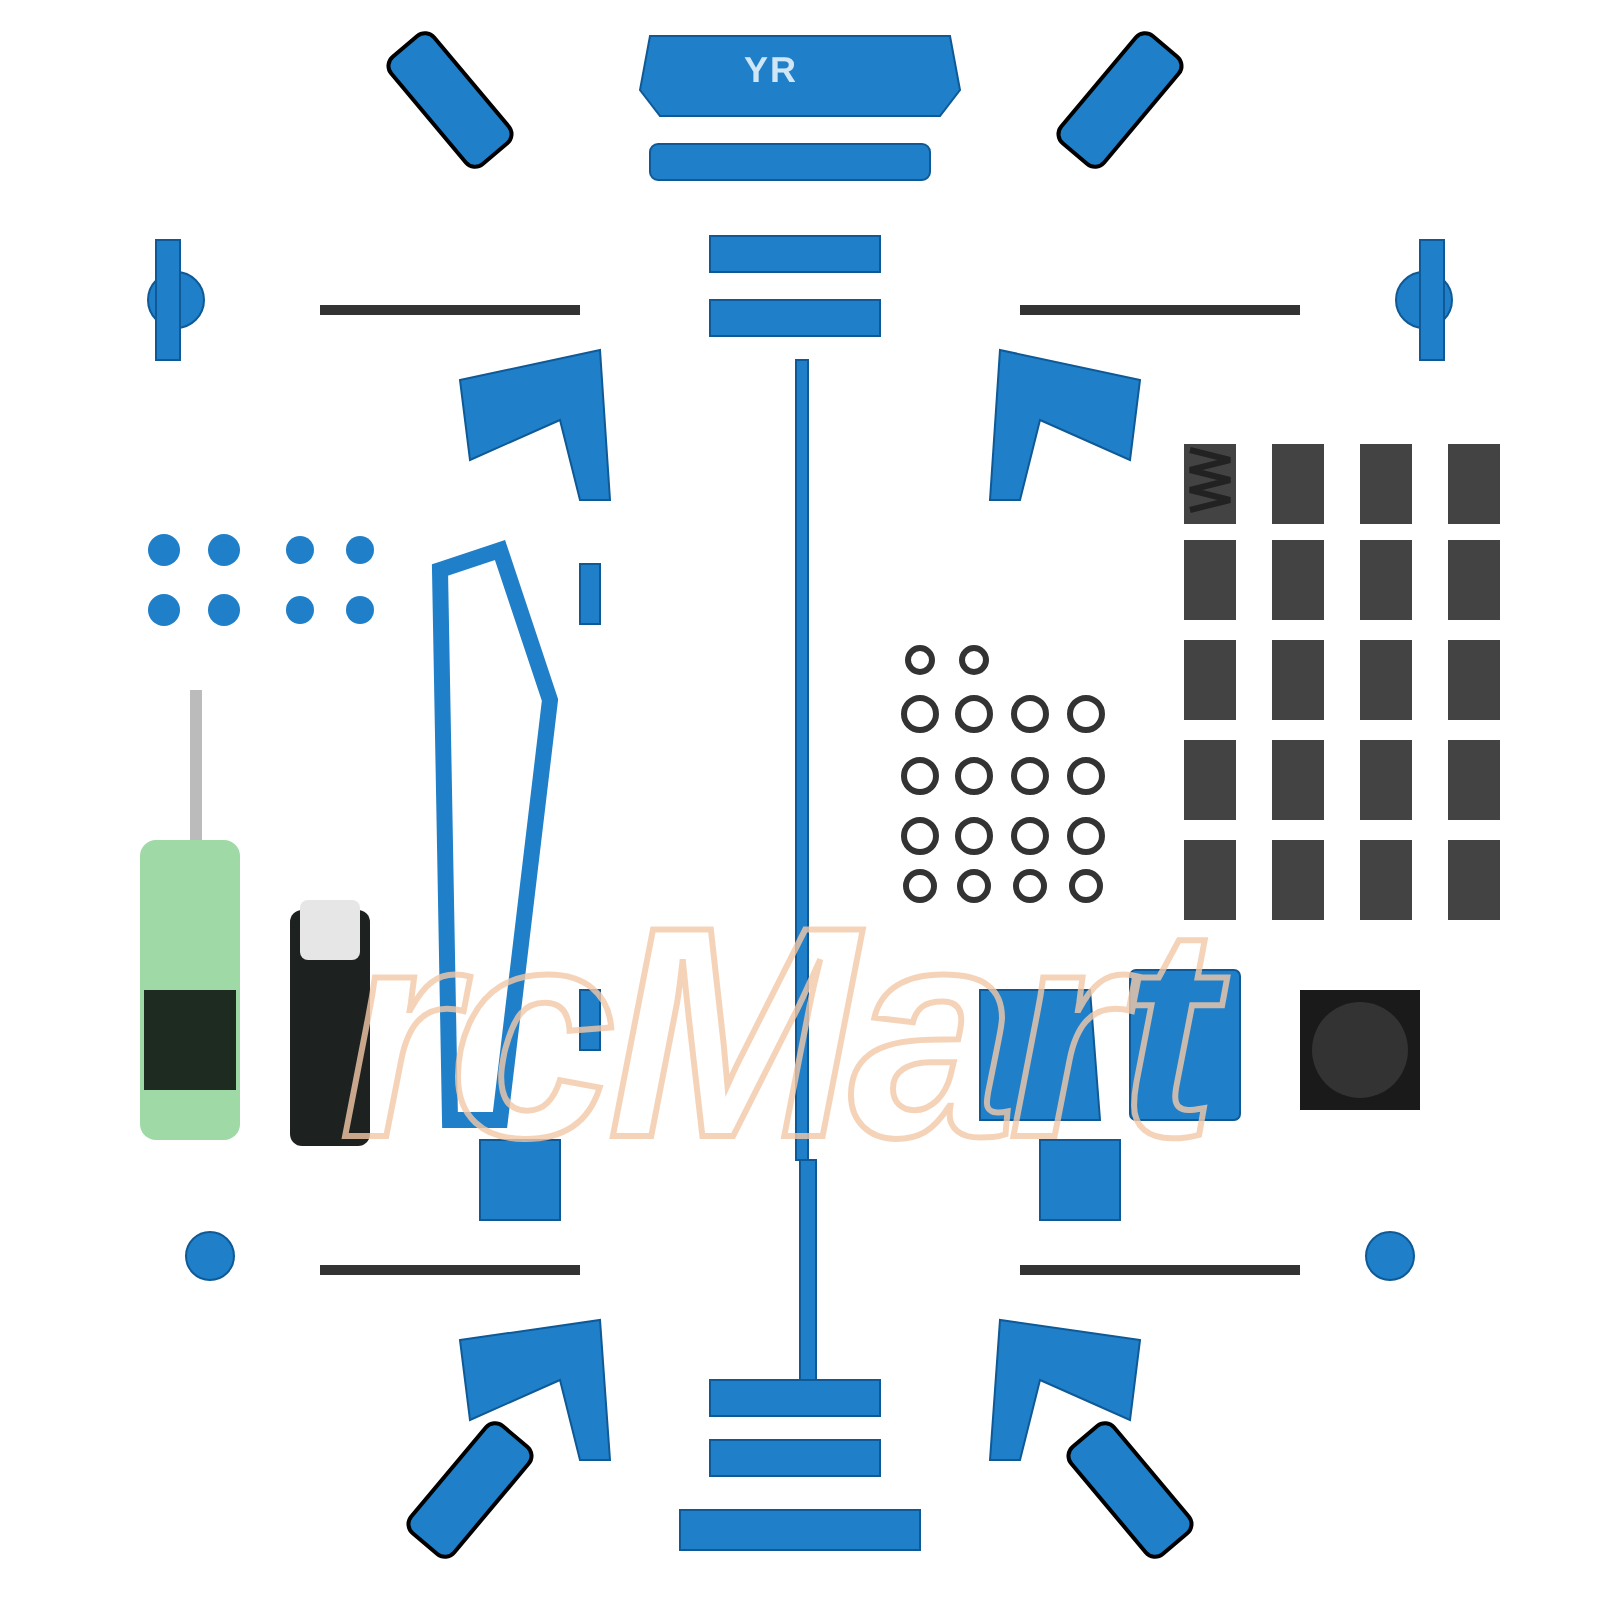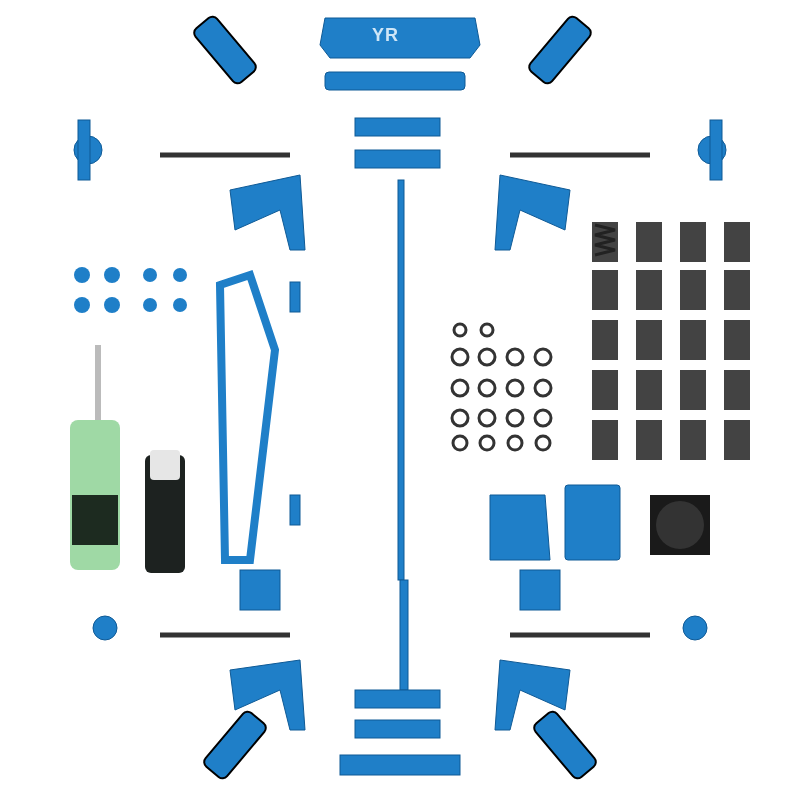--- a/index.html
+++ b/index.html
@@ -135,13 +135,14 @@
   <rect x="95" y="345" width="6" height="80" fill="#bbb"></rect>
   <rect x="70" y="420" width="50" height="150" rx="8" fill="#9fd9a5"></rect>
   <rect x="72" y="495" width="46" height="50" fill="#1d2b20"></rect>
   <rect x="145" y="455" width="40" height="118" rx="6" fill="#1d2220"></rect>
   <rect x="150" y="450" width="30" height="30" rx="4" fill="#e6e6e6"></rect>
 
   <rect x="650" y="495" width="60" height="60" fill="#1a1a1a"></rect>
   <circle cx="680" cy="525" r="24" fill="#333"></circle>
 </svg>
 <div class="logo">YR</div>
+<div class="wm">rcMart</div>
 </div>
 
 </body></html>

